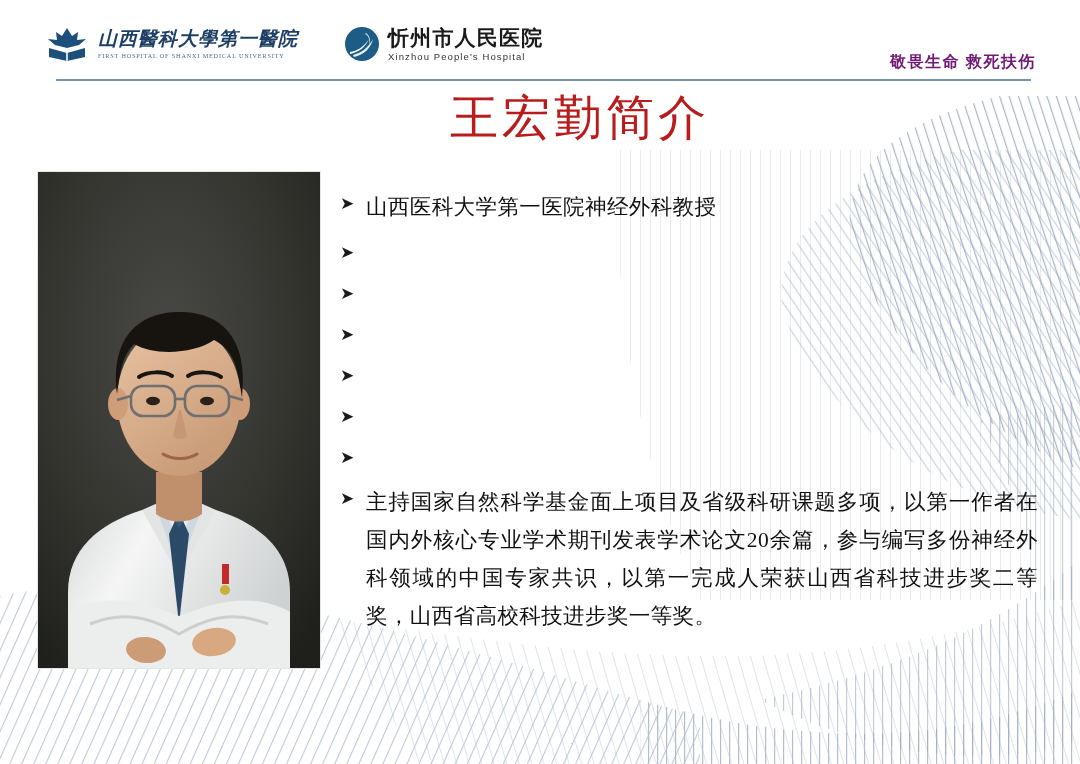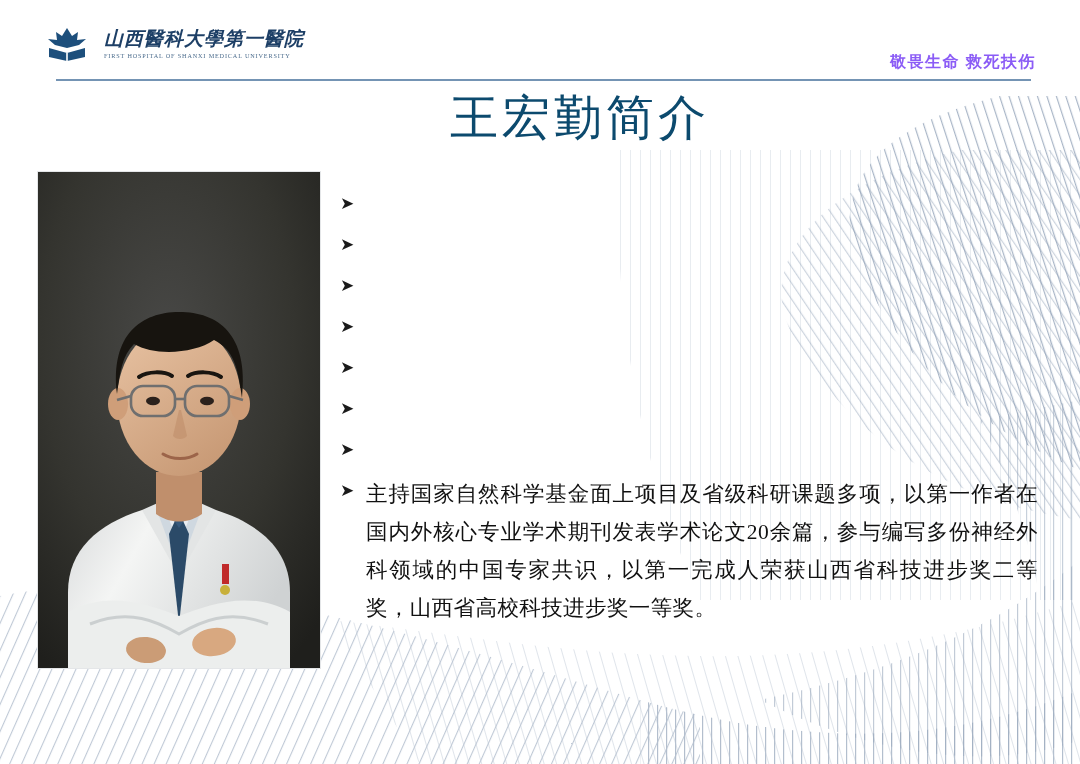--- a/index.html
+++ b/index.html
@@ -33,21 +33,21 @@
     top: 0; left: 0;
     width: 1080px;
     height: 84px;
     z-index: 5;
   }
   .logo-shanxi {
     position: absolute;
     left: 46px;
     top: 26px;
     display: flex;
-    gap: 16px;
+    gap: 10px;
   }
   .logo-shanxi-mark {
     width: 42px;
     height: 36px;
     flex: none;
   }
   .logo-shanxi-text {
     display: flex;
     flex-direction: column;
     justify-content: center;
@@ -104,21 +104,21 @@
   }
 
   .tagline {
     position: absolute;
     right: 44px;
     top: 52px;
     font-family: "Liberation Sans", "DejaVu Sans", sans-serif;
     font-size: 16px;
     font-weight: bold;
     letter-spacing: 1.5px;
-    color: #8b5cf6;
+    color: #701a75;
     white-space: nowrap;
   }
 
   .header-rule {
     position: absolute;
     left: 56px;
     top: 79px;
     width: 975px;
     height: 2px;
     background: #7494b4;
@@ -130,21 +130,21 @@
     position: absolute;
     left: 0;
     top: 86px;
     width: 1080px;
     text-align: center;
     padding-left: 80px;
     box-sizing: border-box;
     font-family: "Liberation Serif", "DejaVu Serif", serif;
     font-size: 48px;
     letter-spacing: 4px;
-    color: #0c4a6e;
+    color: #b91c1c;
     z-index: 5;
   }
 
   
   .portrait {
     position: absolute;
     left: 38px;
     top: 172px;
     width: 282px;
     height: 496px;
@@ -269,20 +269,34 @@
           <path d="M3 22 L21 27 L39 22 L39 31 L21 35 L3 31 Z" fill="#1d4f7c"></path>
           <path d="M21 27 L21 35" stroke="#ffffff" stroke-width="1.6"></path>
         </svg>
       </span>
       <span class="logo-shanxi-text">
         <span class="logo-shanxi-cn">山西醫科大學第一醫院</span>
         <span class="logo-shanxi-en">FIRST HOSPITAL OF SHANXI MEDICAL UNIVERSITY</span>
       </span>
     </div>
 
+    <div class="logo-xinzhou">
+      <span class="logo-xinzhou-mark">
+        <svg viewBox="0 0 36 36" xmlns="http://www.w3.org/2000/svg" aria-hidden="true">
+          <circle cx="18" cy="18" r="17" fill="#1d5c86"></circle>
+          <path d="M6 26 C13 25 20 21 25 13 C22 20 16 26 6 28 Z" fill="#ffffff"></path>
+          <path d="M9 29 C17 27 24 22 29 13 C27 22 20 29 10 31 Z" fill="#ffffff" opacity="0.9"></path>
+          <path d="M22 7 C26 10 27 15 25 19 C26 14 25 10 21 8 Z" fill="#ffffff" opacity="0.85"></path>
+        </svg>
+      </span>
+      <span class="logo-xinzhou-text">
+        <span class="logo-xinzhou-cn">忻州市人民医院</span>
+        <span class="logo-xinzhou-en">Xinzhou People's Hospital</span>
+      </span>
+    </div>
 
     <div class="tagline">敬畏生命 救死扶伤</div>
   </div>
 
   <div class="header-rule"></div>
 
   <div class="slide-title">王宏勤简介</div>
 
   <div class="portrait">
     <svg viewBox="0 0 282 496" xmlns="http://www.w3.org/2000/svg" aria-hidden="true">
@@ -350,20 +364,21 @@
 
       <rect x="184" y="392" width="7" height="20" fill="#c02a2a"></rect>
       <circle cx="187" cy="418" r="5" fill="#c8b03a"></circle>
     </svg>
   </div>
 
   <div class="bio-list">
 
     <div class="bio-item">
       <span class="bio-marker">➤</span>
+      <span class="bio-text">山西医科大学第一医院神经外科教授</span>
     </div>
 
     <div class="bio-item">
       <span class="bio-marker">➤</span>
     </div>
 
     <div class="bio-item">
       <span class="bio-marker">➤</span>
     </div>
 

